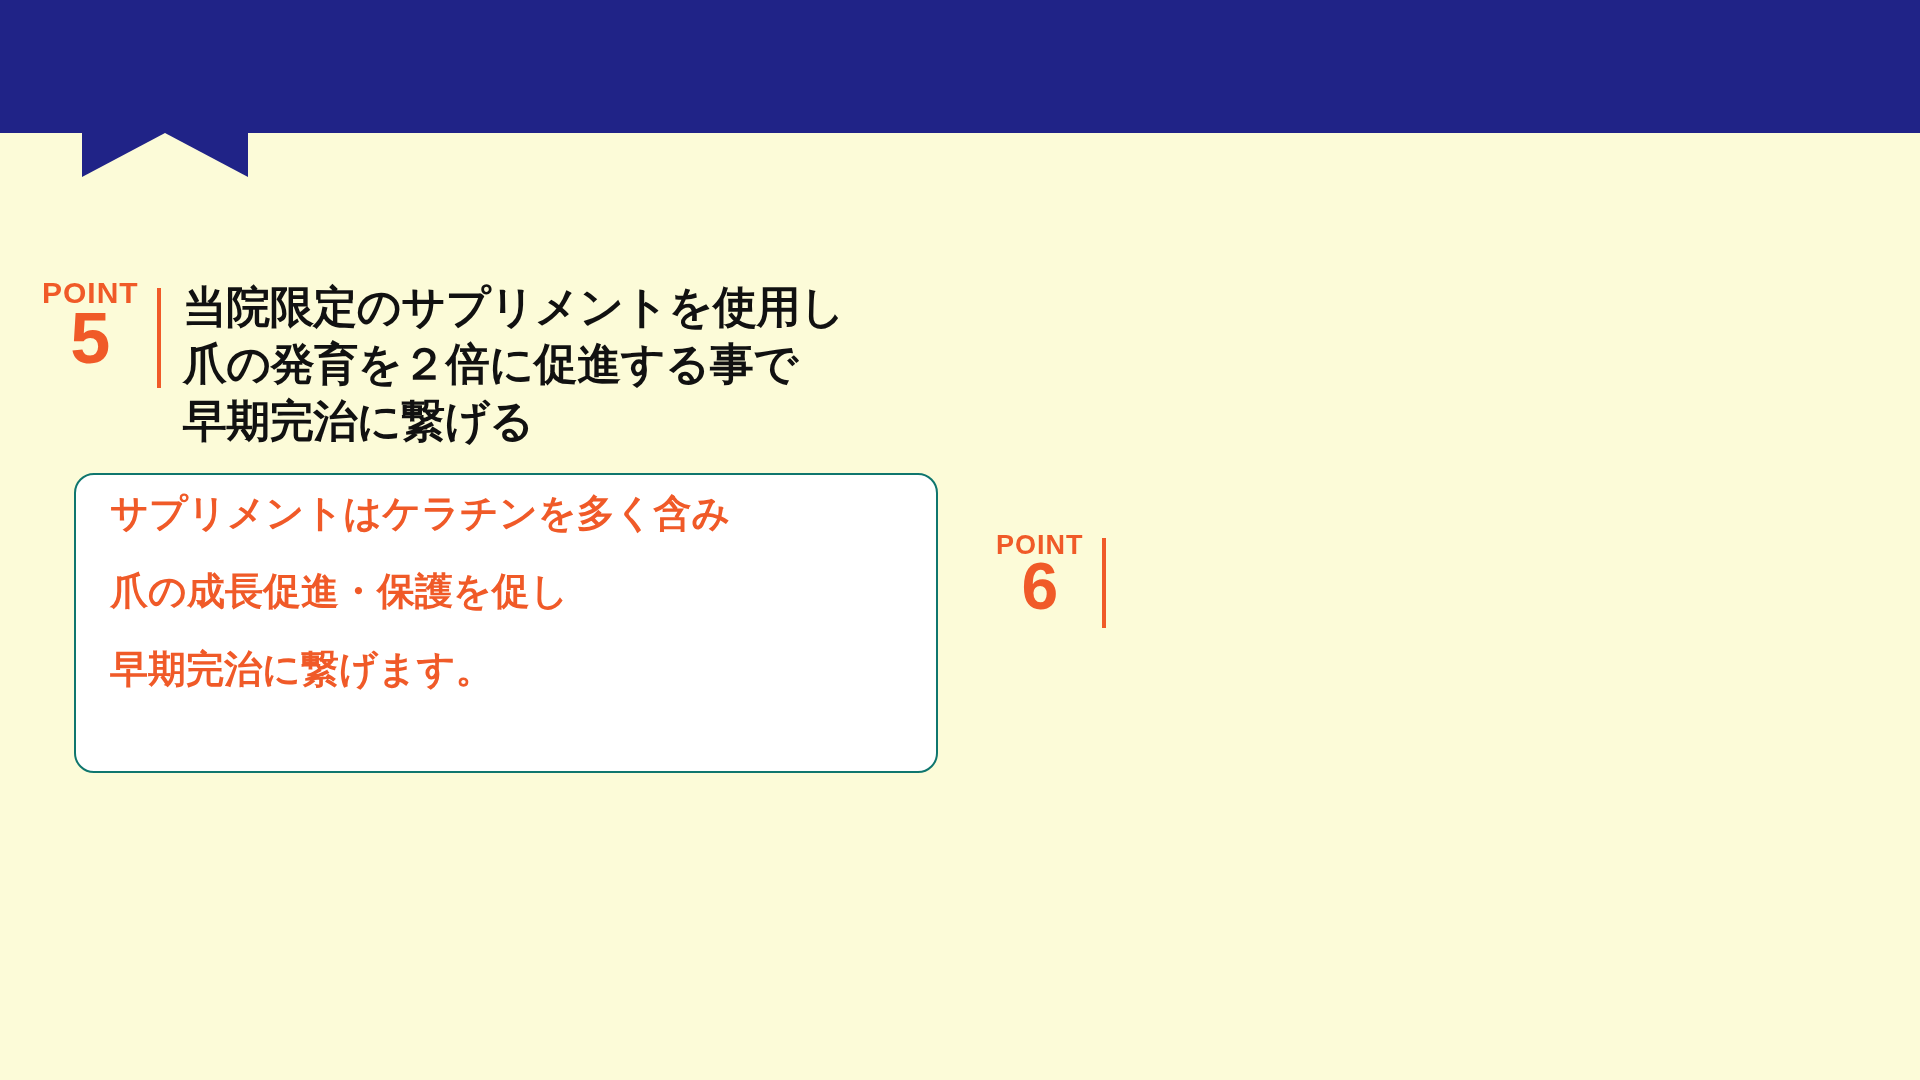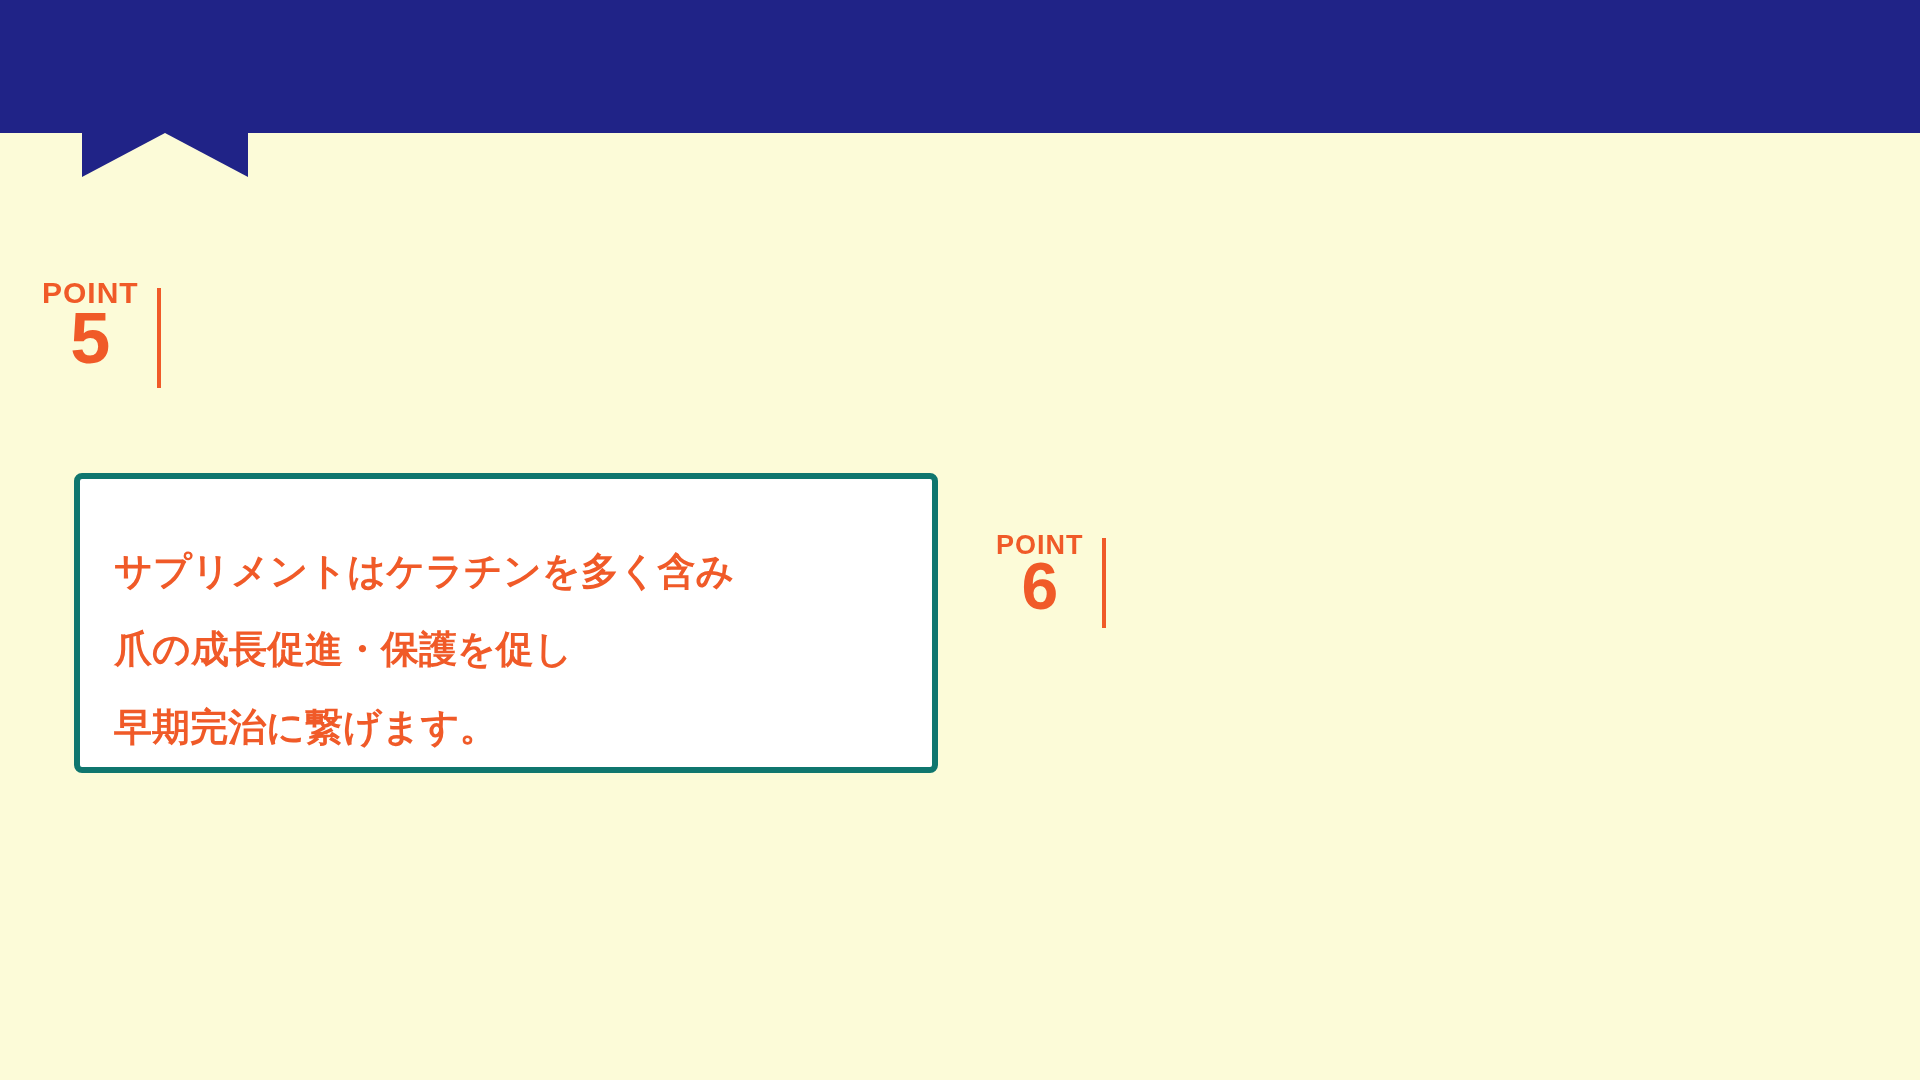--- a/index.html
+++ b/index.html
@@ -150,25 +150,25 @@
     font-weight: bold;
     line-height: 1.30;
     white-space: pre-line;
     letter-spacing: -0.5px;
   }
 
   
   .callout {
     position: absolute;
     background: #ffffff;
-    border: 6px solid #0f766e;
-    border-radius: 8px;
+    border: 2px solid #0f766e;
+    border-radius: 20px;
     display: flex;
     flex-direction: column;
-    justify-content: flex-end;
+    justify-content: flex-start;
   }
   .callout-text {
     color: #f05a28;
     font-size: 38px;
     font-weight: bold;
     line-height: 2.05;
     white-space: pre-line;
     letter-spacing: 0px;
   }
 
@@ -226,20 +226,23 @@
   <div id="page-title">
     <span class="ttl-main">当院</span><span class="ttl-main ttl-small">が</span><span class="ttl-main">選ばれる</span><span class="ttl-accent">ポイント</span>
   </div>
 
   <div id="point5-head" class="point-head">
     <div class="point-badge">
       <span class="pb-word">POINT</span>
       <span class="pb-num">5</span>
     </div>
     <div class="point-divider"></div>
+    <div class="point-heading">当院限定のサプリメントを使用し
+爪の発育を２倍に促進する事で
+早期完治に繋げる</div>
   </div>
 
   <div id="point5-box" class="callout">
     <div class="callout-text">サプリメントはケラチンを多く含み
 爪の成長促進・保護を促し
 早期完治に繋げます。</div>
   </div>
 
   <div id="point6-head" class="point-head">
     <div class="point-badge">

